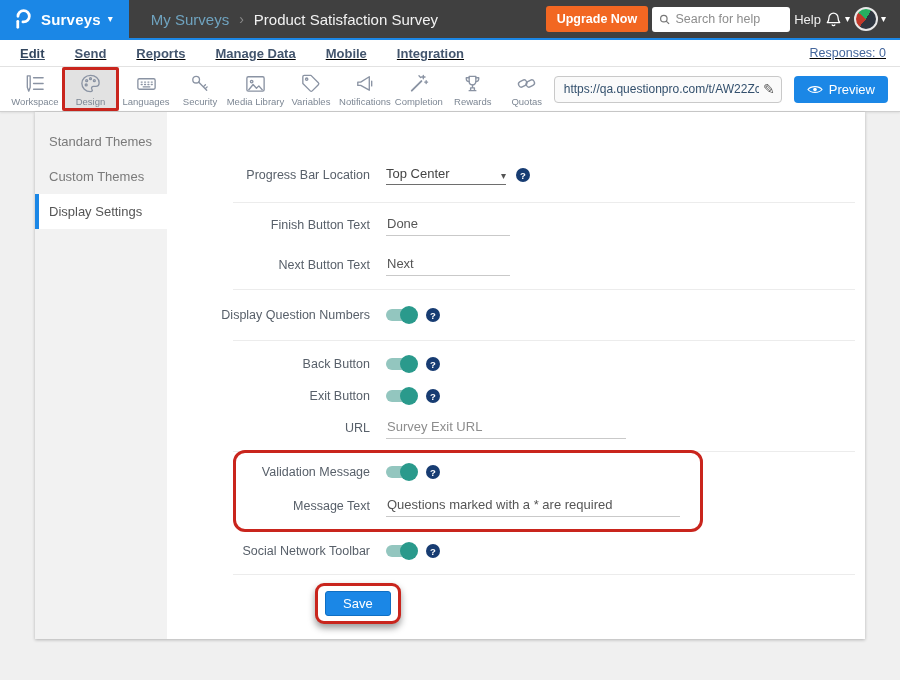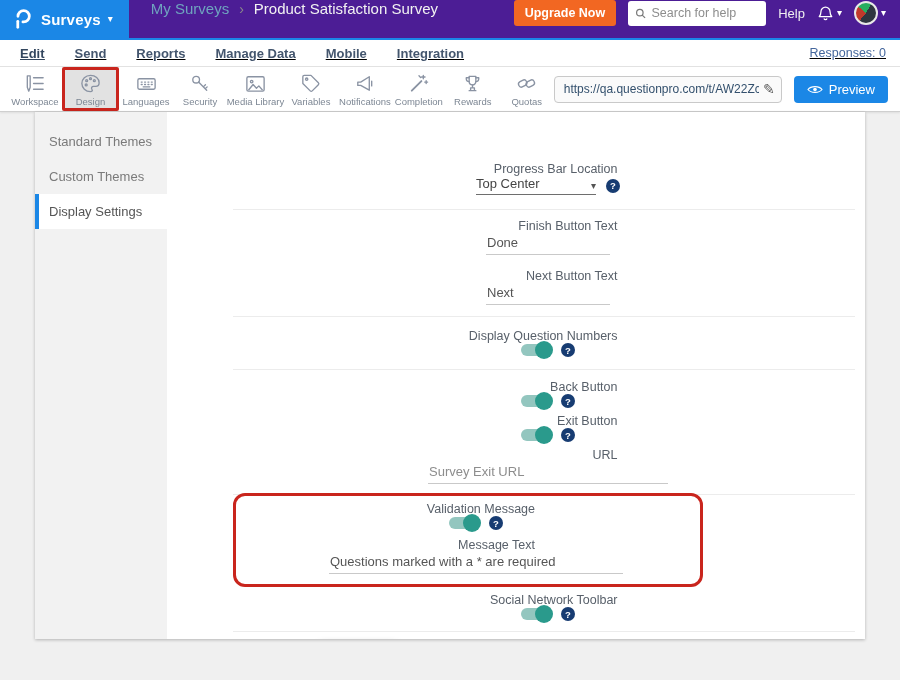--- a/index.html
+++ b/index.html
@@ -1,29 +1,29 @@
 <!DOCTYPE html>
 <html><head>
 <meta charset="utf-8">
 <style>
   * { margin:0; padding:0; box-sizing:border-box; }
   html,body { width:900px; height:680px; }
   body { font-family:"Liberation Sans", sans-serif; background:#f0f0f0; overflow:hidden; }
 
   
-  .header { height:40px; background:#4c1d95; display:flex; align-items:flex-start; border-bottom:2px solid #1b87e6; }
+  .header { height:40px; background:#404040; display:flex; align-items:center; border-bottom:2px solid #1b87e6; }
   .logo-area { height:100%; background:#1b87e6; display:flex; align-items:center; gap:7px; padding:0 16px 0 12px; color:#fff; }
   .logo-mark { width:22px; height:22px; }
   .logo-area .prod { font-size:15px; font-weight:700; letter-spacing:.2px; }
   .caret { font-size:10px; line-height:1; }
   .breadcrumb { display:flex; align-items:center; gap:10px; margin-left:22px; font-size:15px; }
   .bc-parent { color:#6fa3bf; }
   .bc-sep { color:#8a8a8a; font-size:14px; }
   .bc-current { color:#f2f2f2; }
-  .header-right { margin-left:auto; display:flex; align-items:center; gap:12px; padding-right:14px; }
+  .header-right { margin-left:auto; display:flex; align-items:center; gap:4px; padding-right:14px; }
   .upgrade-btn { background:#f26722; color:#fff; font-weight:700; font-size:12.5px; padding:6px 11px; border:none; border-radius:3px; cursor:pointer; }
   .help-search { display:flex; align-items:center; background:#fff; border-radius:3px; height:25px; width:138px; padding:0 7px; gap:5px; }
   .help-search input { border:none; outline:none; width:100%; font-size:12.5px; color:#444; font-family:"Liberation Sans",sans-serif; }
   .help-search input::placeholder { color:#8d8d8d; }
   .help-label { color:#f0f0f0; font-size:13px; }
   .bell-wrap, .avatar-wrap { display:flex; align-items:center; gap:3px; color:#fff; }
   .avatar { width:24px; height:24px; border-radius:50%; border:2px solid #e8e8e8; background:conic-gradient(from 220deg,#c0392b 0 90deg,#27ae60 90deg 170deg,#2f3640 170deg 360deg); }
 
   
   .nav2 { height:27px; background:#fff; display:flex; align-items:center; padding:0 14px 0 20px; border-bottom:1px solid #e3e3e3;text-decoration:underline; }
@@ -42,21 +42,21 @@
   .toolbar-url .pencil { font-size:14px; color:#555; cursor:pointer; padding-left:4px; }
   .preview-btn { margin-left:12px; background:#1b87e6; border:none; border-radius:4px; color:#ffffff; font-size:13px; height:27px; padding:0 13px; display:flex; align-items:center; gap:6px; cursor:pointer; font-family:"Liberation Sans",sans-serif; }
 
   
   .card { position:absolute; left:35px; top:112px; width:830px; height:527px; background:#fff; box-shadow:0 1px 3px rgba(0,0,0,.25); display:flex; overflow:hidden;gap:48px; }
   .sidebar { width:132px; background:#f2f2f2; padding-top:12px; flex-shrink:0; }
   .side-item { padding:10px 8px 10px 14px; font-size:13px; color:#7a7a7a; cursor:pointer; }
   .side-item.active { background:#fff; border-left:4px solid #1b87e6; padding-left:10px; color:#555; }
   .main { flex:1; padding-top:50px; position:relative; }
 
-  .frow { display:flex; align-items:center; min-height:26px;flex-direction:column; }
+  .frow { display:flex; align-items:center; min-height:26px; }
   .flabel { width:155px; text-align:right; font-size:12.5px; color:#58606a; flex-shrink:0; }
   .fctrl { margin-left:16px; display:flex; align-items:center; }
   .divider { border:none; border-top:1px solid #ececec; margin:0 10px 0 18px; }
 
   .uselect { width:120px; border-bottom:1px solid #6e6e6e; display:flex; justify-content:space-between; align-items:flex-end; padding-bottom:3px; cursor:pointer; }
   .uselect .sel-val { font-size:13px; color:#444; }
   .uselect .sel-caret { font-size:10px; color:#555; }
   .uinput { border:none; border-bottom:1px solid #c9c9c9; outline:none; font-size:13px; color:#555; padding:2px 1px 4px; font-family:"Liberation Sans",sans-serif; background:transparent; }
   .uinput::placeholder { color:#8d8d8d; }
   .w-sm { width:124px; } .w-md { width:240px; } .w-lg { width:294px; }

